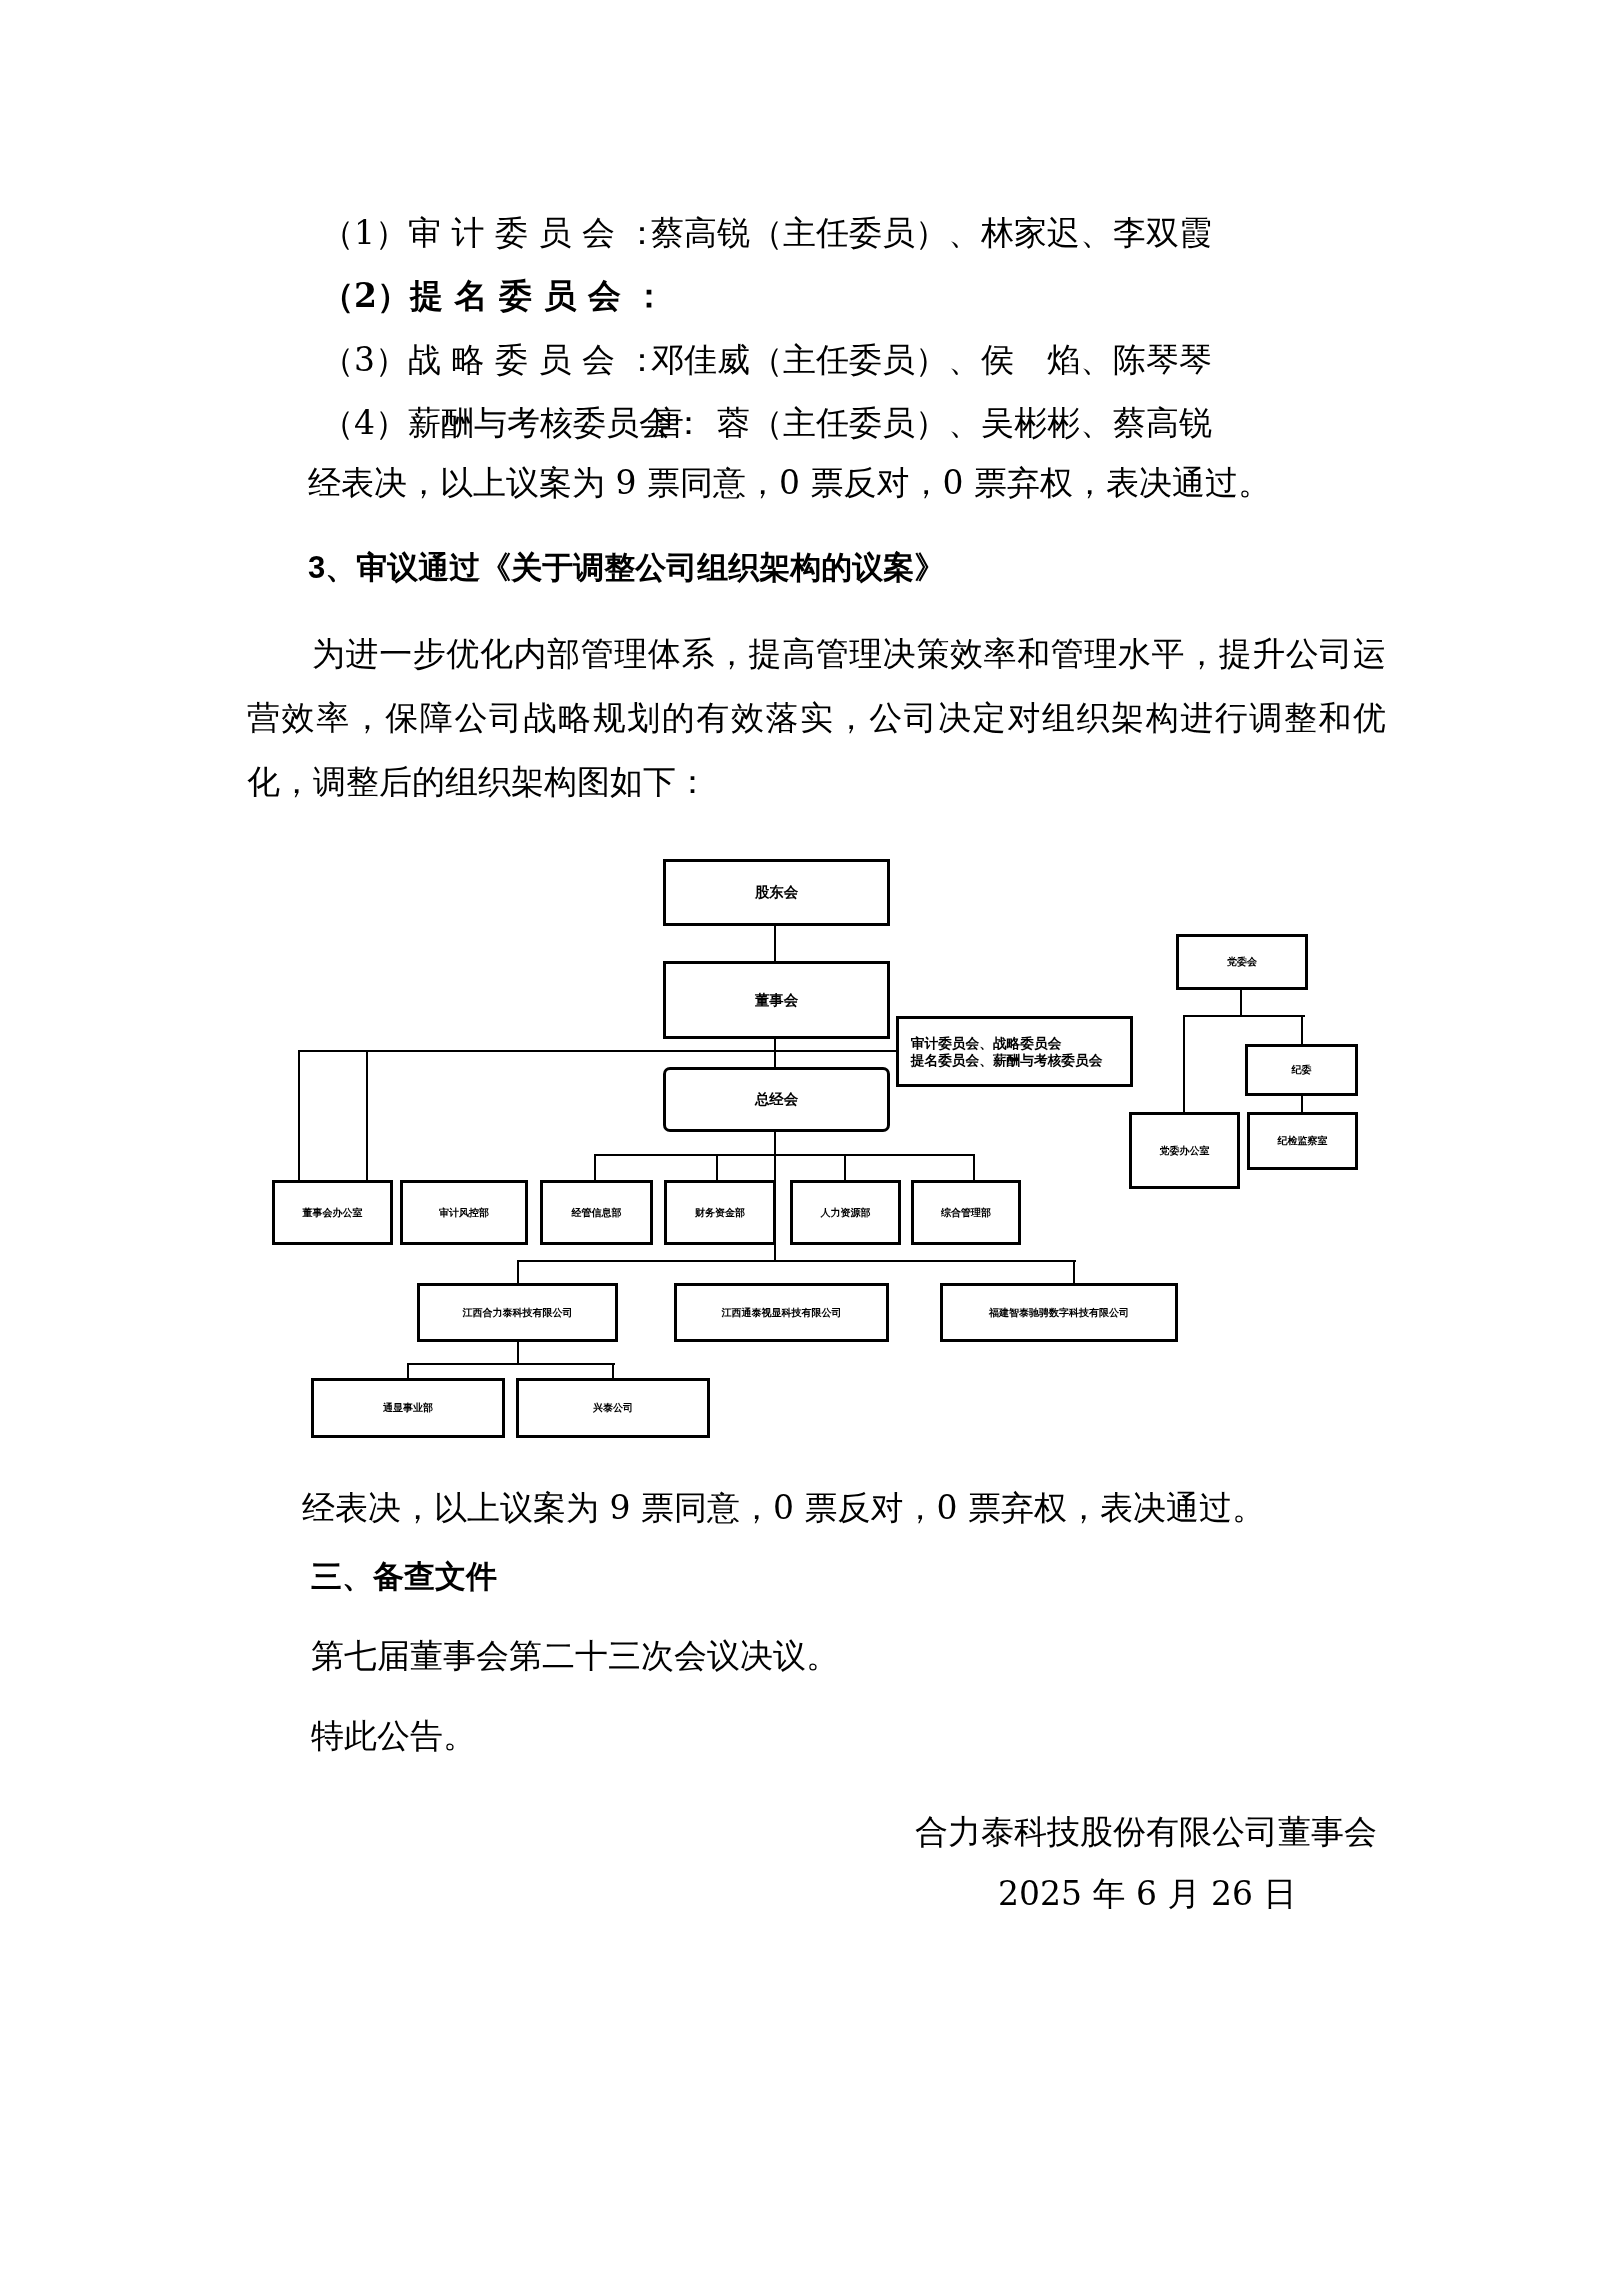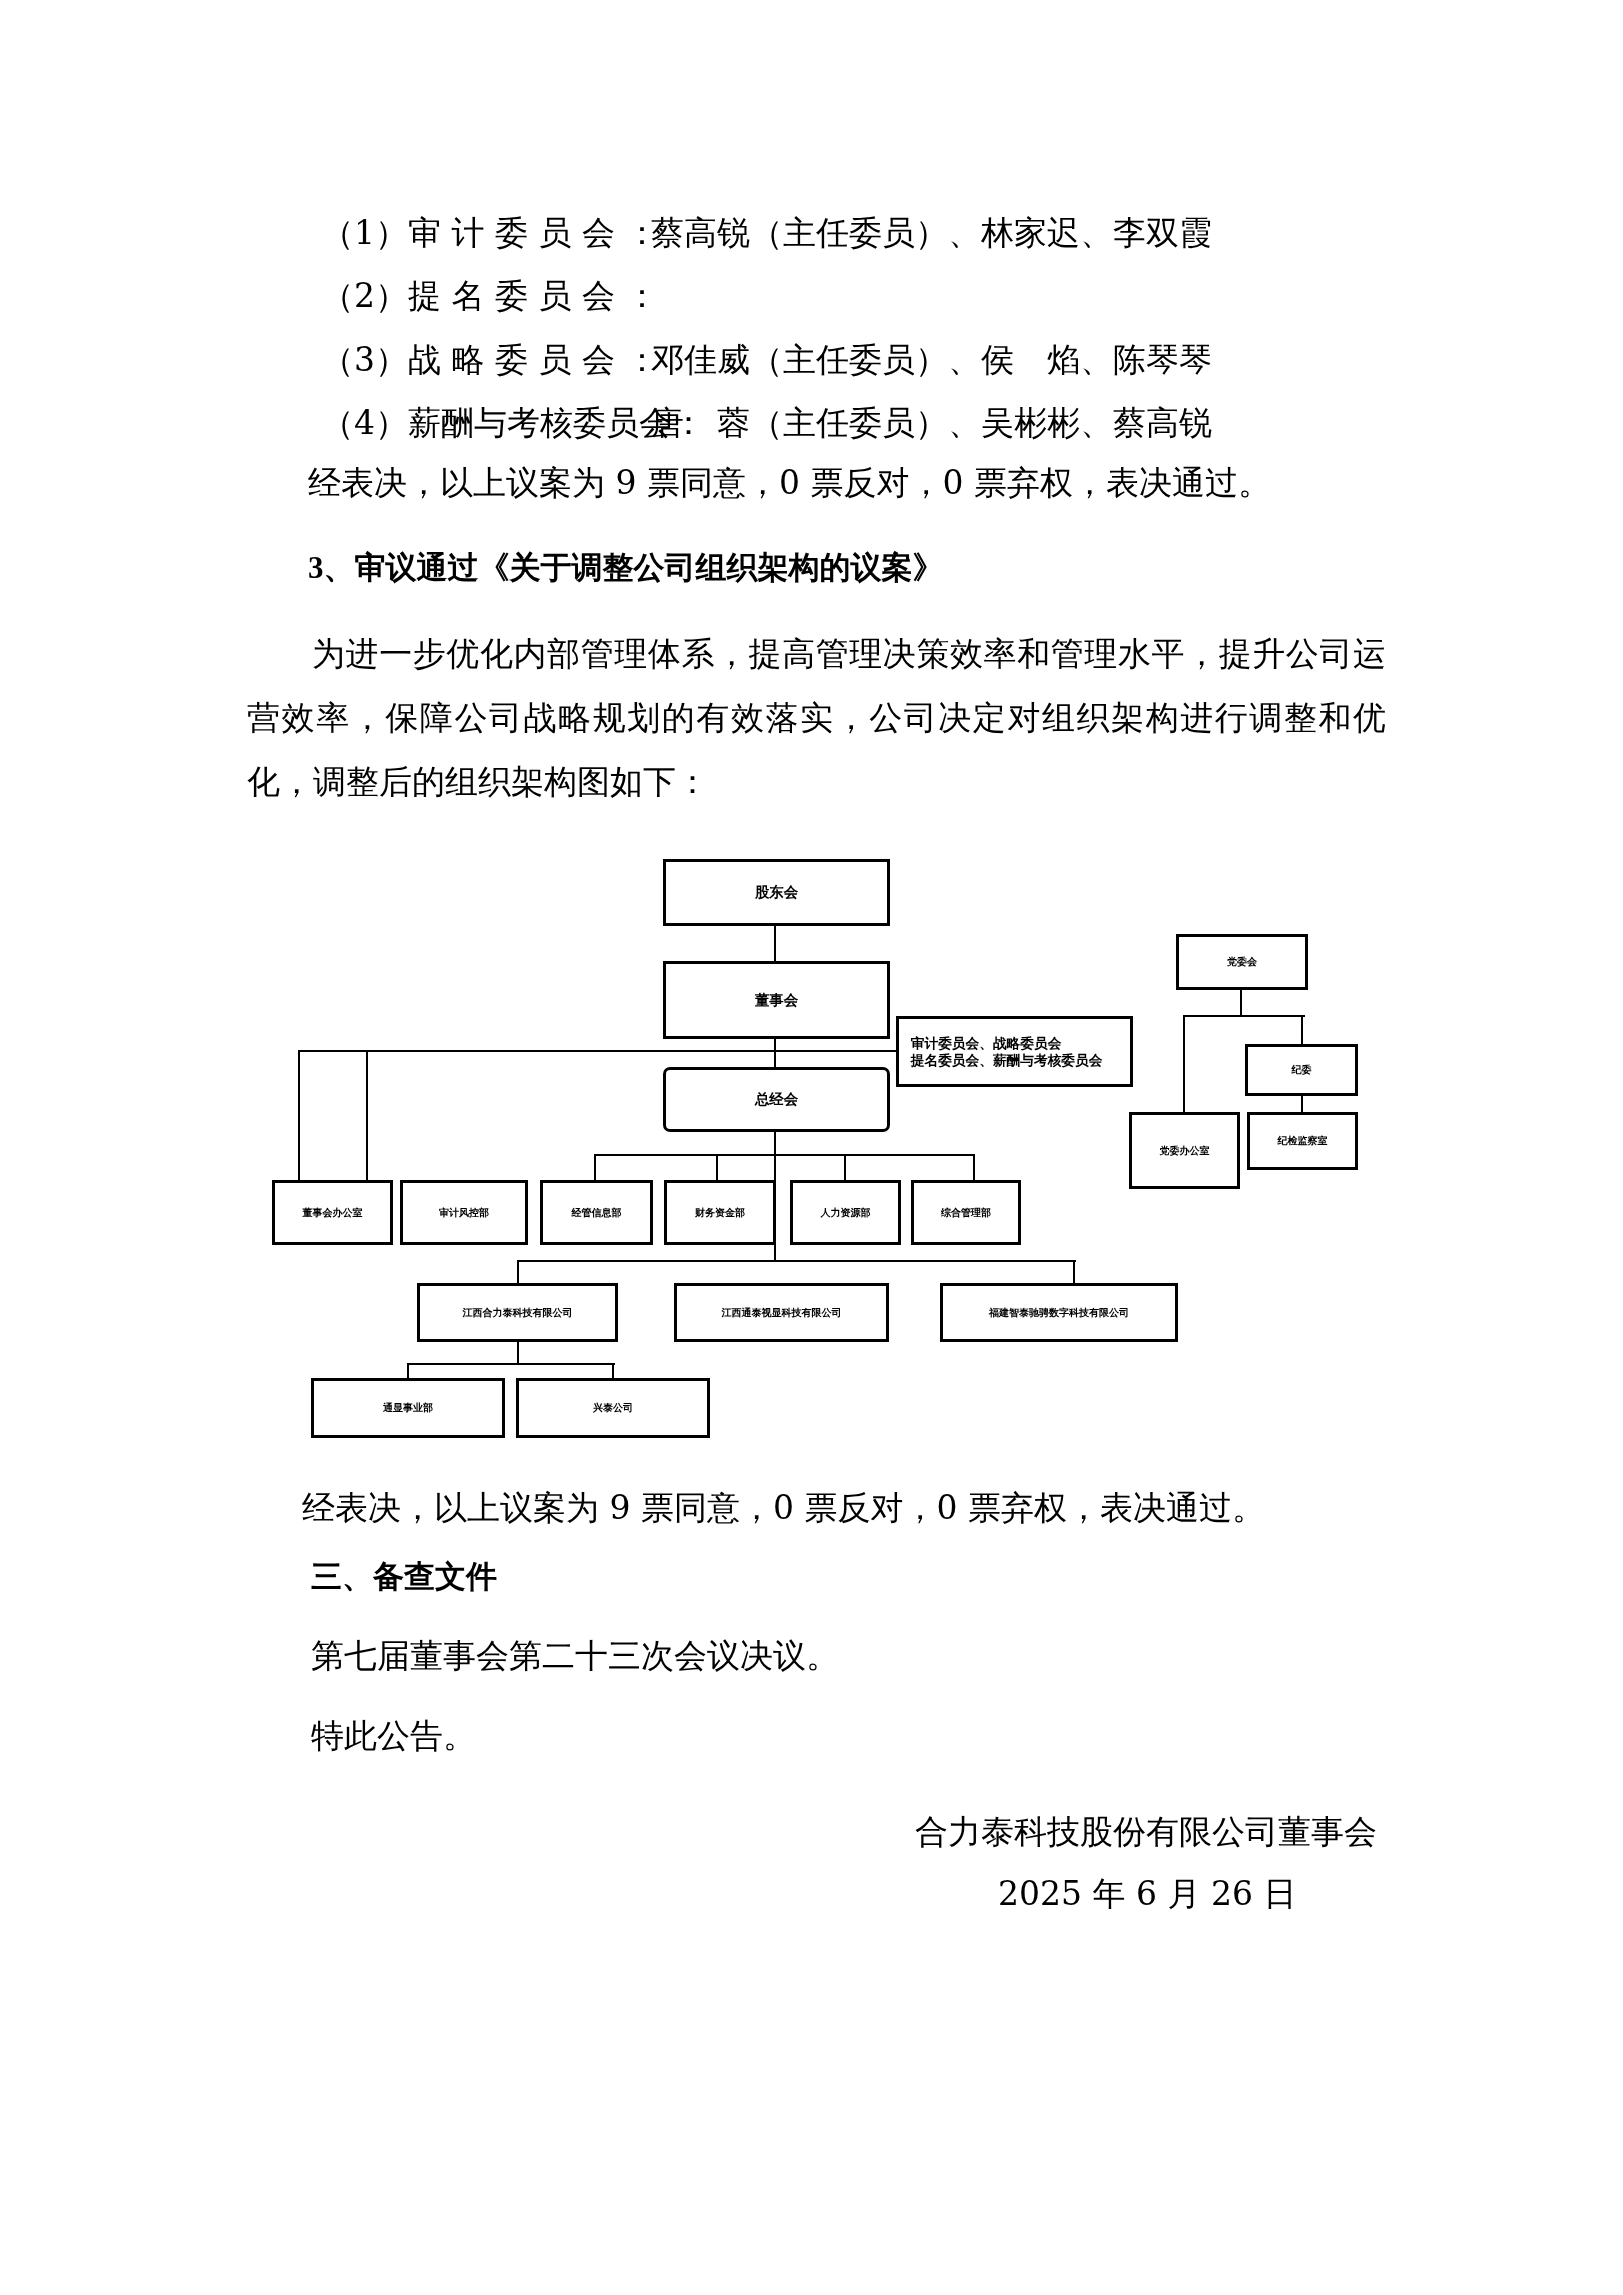--- a/index.html
+++ b/index.html
@@ -1,38 +1,38 @@
 <!DOCTYPE html>
 <html style="font-size:10.5px"><head>
 <meta charset="utf-8">
 <style>
   html, body { margin: 0; padding: 0; background: #ffffff; }
   body { width: 1623px; height: 2295px; position: relative; overflow: hidden;
          font-family: "DejaVu Serif", "Liberation Serif", serif; color: #000; }
   .line { position: absolute; left: 0; white-space: nowrap; font-size: 33px; line-height: 1; }
-  .bold { font-family: Liberation Serif, serif; font-weight: bold; }
+  .bold { font-family: Liberation Sans, sans-serif; font-weight: bold; }
   .member-row { position: absolute; left: 321px; font-size: 33px; white-space: nowrap; display: flex; }
   .member-row .label { display: inline-block; width: 330px; letter-spacing: 0; }
   .para { position: absolute; left: 247px; width: 1139px; font-size: 33px; line-height: 64px; text-indent: 65px; text-align: justify; text-align-last: left; }
   .box { position: absolute; border: 3.3px solid #000; box-sizing: border-box; background: #fff;
          display: flex; align-items: center; justify-content: center;
          font-family: "DejaVu Sans", "Liberation Sans", sans-serif; font-weight: bold; font-size: 14.4px; text-align: center; }
   .box.small { font-size: 10px; }
   .box.multi { justify-content: flex-start; padding-left: 11.8px; line-height: 17px; text-align: left; font-weight: bold; font-size: 13.7px; }
   .h { position: absolute; height: 0; border-top: 2.6px solid #000; }
   .v { position: absolute; width: 0; border-left: 2.6px solid #000; }
 </style>
 </head>
 <body>
 
 <div class="member-row" style="top:211px;">
   <span class="label">（1）审 计 委 员 会 ：</span>
   <span>蔡高锐（主任委员）、林家迟、李双霞</span>
 </div>
-<div class="member-row" style="top:274px;">
+<div class="member-row" style="top:274px;font-weight:bold;">
   <span class="label">（2）提 名 委 员 会 ：</span>
 </div>
 <div class="member-row" style="top:338px;">
   <span class="label">（3）战 略 委 员 会 ：</span>
   <span>邓佳威（主任委员）、侯　焰、陈琴琴</span>
 </div>
 <div class="member-row" style="top:401px;">
   <span class="label">（4）薪酬与考核委员会：</span>
   <span>唐　蓉（主任委员）、吴彬彬、蔡高锐</span>
 </div>

